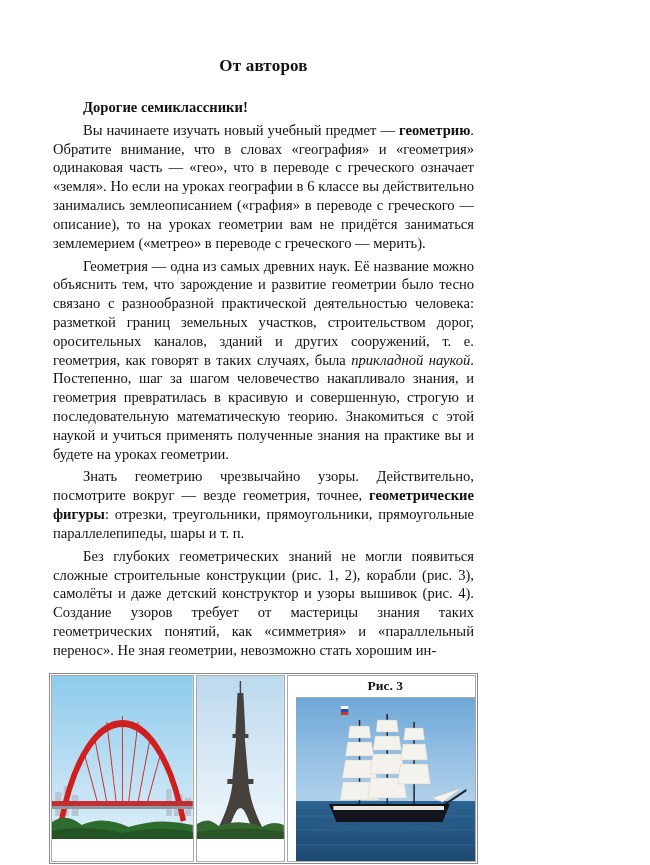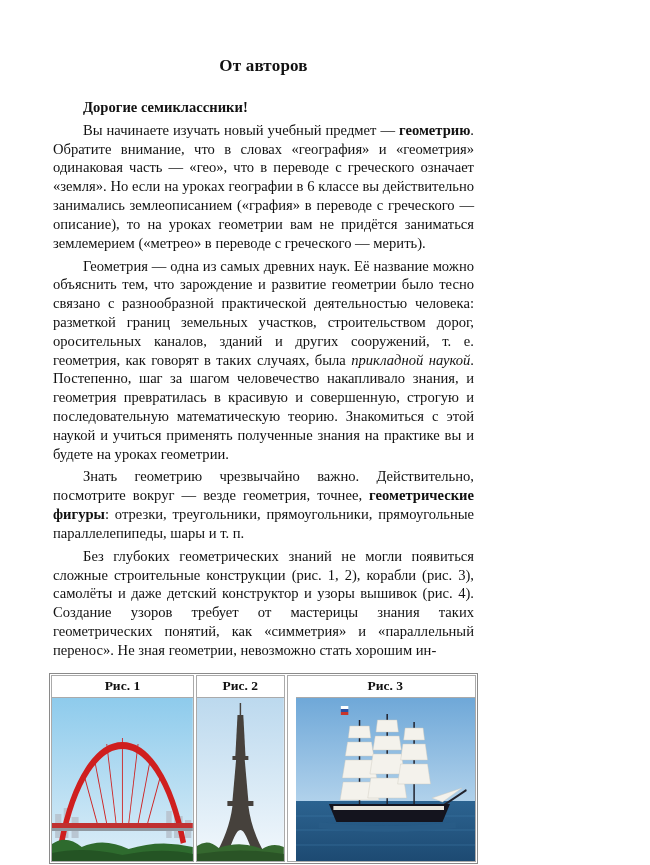--- a/index.html
+++ b/index.html
@@ -69,29 +69,28 @@
 
   <h1 class="title">От авторов</h1>
 
   <div class="body-text">
     <p class="greeting">Дорогие семиклассники!</p>
 
     <p><span>Вы начинаете изучать новый учебный предмет — </span><b>геометрию</b><span>. Обратите внимание, что в словах «география» и «геометрия» одинаковая часть — «гео», что в переводе с греческого означает «земля». Но если на уроках географии в 6 классе вы действительно занимались землеописанием («графия» в переводе с греческого — описание), то на уроках геометрии вам не придётся заниматься землемерием («метрео» в переводе с греческого — мерить).</span></p>
 
     <p><span>Геометрия — одна из самых древних наук. Её название можно объяснить тем, что зарождение и развитие геометрии было тесно связано с разнообразной практической деятельностью человека: разметкой границ земельных участков, строительством дорог, оросительных каналов, зданий и других сооружений, т. е. геометрия, как говорят в таких случаях, была </span><i>прикладной наукой</i><span>. Постепенно, шаг за шагом человечество накапливало знания, и геометрия превратилась в красивую и совершенную, строгую и последовательную математическую теорию. Знакомиться с этой наукой и учиться применять полученные знания на практике вы и будете на уроках геометрии.</span></p>
 
-    <p><span>Знать геометрию чрезвычайно важно. Действительно, посмотрите вокруг — везде геометрия, точнее, </span><b>геометрические фигуры</b><span>: отрезки, треугольники, прямоугольники, прямоугольные параллелепипеды, шары и т. п.</span></p>
+    <p><span>Знать геометрию чрезвычайно узоры. Действительно, посмотрите вокруг — везде геометрия, точнее, </span><b>геометрические фигуры</b><span>: отрезки, треугольники, прямоугольники, прямоугольные параллелепипеды, шары и т. п.</span></p>
 
     <p>Без глубоких геометрических знаний не могли появиться сложные строительные конструкции (рис. 1, 2), корабли (рис. 3), самолёты и даже детский конструктор и узоры вышивок (рис. 4). Создание узоров требует от мастерицы знания таких геометрических понятий, как «симметрия» и «параллельный перенос». Не зная геометрии, невозможно стать хорошим ин-</p>
   </div>
 
   <div class="figures">
 
     <div class="fig-col c1">
-      <div class="fig-label">Рис. 1</div>
       <div class="fig-photo">
         <svg viewBox="0 0 180 163" preserveAspectRatio="none">
           <defs>
             <linearGradient id="sky1" x1="0" y1="0" x2="0" y2="1">
               <stop offset="0" stop-color="#8ecbec"></stop>
               <stop offset="1" stop-color="#ddeef8"></stop>
             </linearGradient>
           </defs>
           <rect width="180" height="163" fill="url(#sky1)"></rect>
           <g fill="#b9c6d2">
@@ -114,21 +113,20 @@
           <path d="M12,145 C 45,15 135,15 168,145" fill="none" stroke="#cf1f1f" stroke-width="7"></path>
           <rect x="0" y="125" width="180" height="5" fill="#c03030"></rect>
           <rect x="0" y="130" width="180" height="3" fill="#8f98a0"></rect>
           <path d="M0,163 L0,146 Q18,136 38,149 Q66,139 98,151 Q138,141 180,149 L180,163 Z" fill="#2e6b2e"></path>
           <path d="M0,163 L0,155 Q40,148 90,157 Q140,149 180,156 L180,163 Z" fill="#245424"></path>
         </svg>
       </div>
     </div>
 
     <div class="fig-col c2">
-      <div class="fig-label">Рис. 2</div>
       <div class="fig-photo">
         <svg viewBox="0 0 120 163" preserveAspectRatio="none">
           <defs>
             <linearGradient id="sky2" x1="0" y1="0" x2="0" y2="1">
               <stop offset="0" stop-color="#bcd9ee"></stop>
               <stop offset="1" stop-color="#f2f8fc"></stop>
             </linearGradient>
           </defs>
           <rect width="120" height="163" fill="url(#sky2)"></rect>
           <g fill="#46413c">

